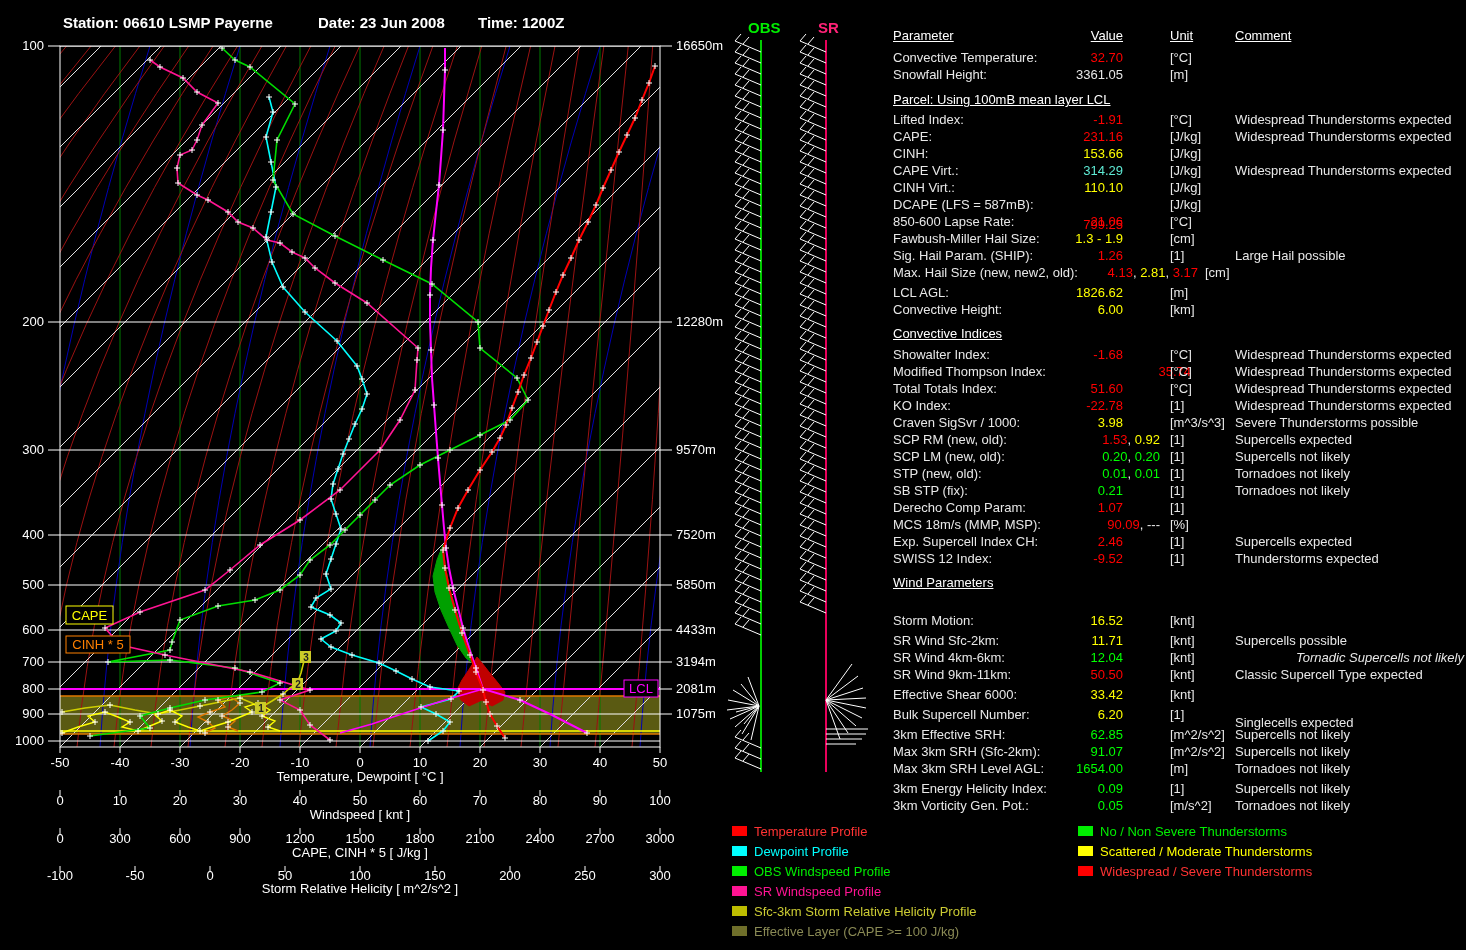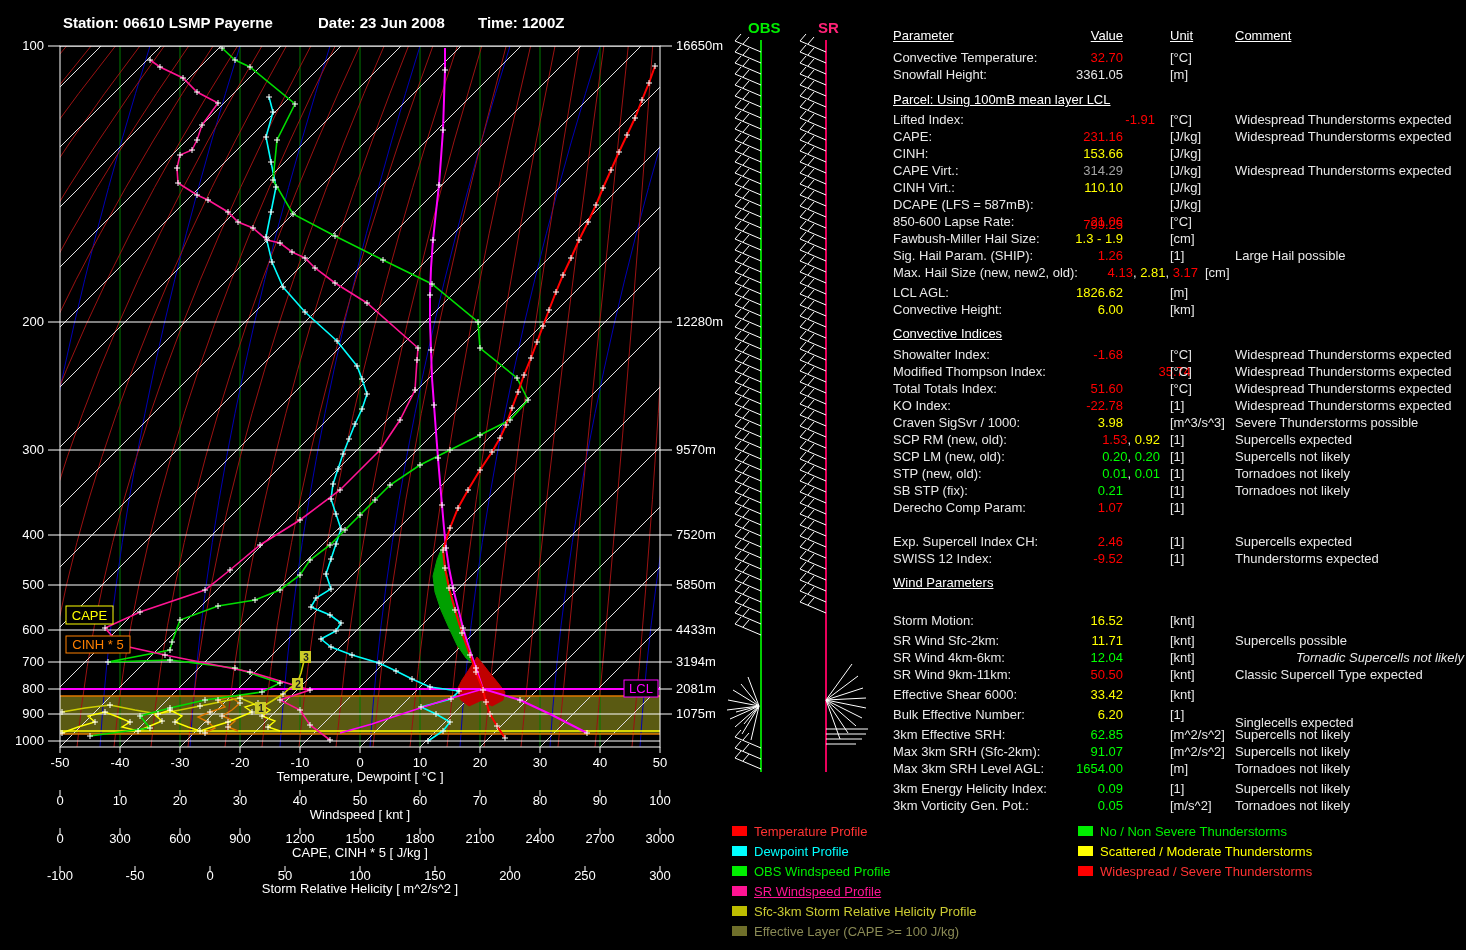--- a/index.html
+++ b/index.html
@@ -669,38 +669,38 @@
         <span class="tunit" style="left: 1170px;">[°C]</span>
       </div>
       <div class="trow" style="top: 67px; left: 0px; width: 1466px;">
         <span class="tlabel" style="left: 893px;">Snowfall Height:</span>
         <span class="tvalue" style="left: 903px; width: 220px;"><span style="color: rgb(232, 232, 232);">3361.05</span></span>
         <span class="tunit" style="left: 1170px;">[m]</span>
       </div>
       <div class="tsec" style="left: 893px; top: 92px;">Parcel: Using 100mB mean layer LCL</div>
       <div class="trow" style="top: 112px; left: 0px; width: 1466px;">
         <span class="tlabel" style="left: 893px;">Lifted Index:</span>
-        <span class="tvalue" style="left: 903px; width: 220px; margin-left: 32px;"><span style="color: rgb(255, 0, 0);">-1.91</span></span>
+        <span class="tvalue" style="left: 903px; width: 220px;"><span style="color: rgb(255, 0, 0);">-1.91</span></span>
         <span class="tunit" style="left: 1170px;">[°C]</span>
         <span class="tcomment" style="left: 1235px;">Widespread Thunderstorms expected</span>
       </div>
       <div class="trow" style="top: 129px; left: 0px; width: 1466px;">
         <span class="tlabel" style="left: 893px;">CAPE:</span>
         <span class="tvalue" style="left: 903px; width: 220px;"><span style="color: rgb(255, 0, 0);">231.16</span></span>
         <span class="tunit" style="left: 1170px;">[J/kg]</span>
         <span class="tcomment" style="left: 1235px;">Widespread Thunderstorms expected</span>
       </div>
       <div class="trow" style="top: 146px; left: 0px; width: 1466px;">
         <span class="tlabel" style="left: 893px;">CINH:</span>
         <span class="tvalue" style="left: 903px; width: 220px;"><span style="color: rgb(255, 255, 0);">153.66</span></span>
         <span class="tunit" style="left: 1170px;">[J/kg]</span>
       </div>
       <div class="trow" style="top: 163px; left: 0px; width: 1466px;">
         <span class="tlabel" style="left: 893px;">CAPE Virt.:</span>
-        <span class="tvalue" style="left: 903px; width: 220px;"><span style="color: #a3a3a3;">314.29</span></span>
+        <span class="tvalue" style="left: 903px; width: 220px;"><span style="color: #5eead4;">314.29</span></span>
         <span class="tunit" style="left: 1170px;">[J/kg]</span>
         <span class="tcomment" style="left: 1235px;">Widespread Thunderstorms expected</span>
       </div>
       <div class="trow" style="top: 180px; left: 0px; width: 1466px;">
         <span class="tlabel" style="left: 893px;">CINH Virt.:</span>
         <span class="tvalue" style="left: 903px; width: 220px;"><span style="color: rgb(255, 255, 0);">110.10</span></span>
         <span class="tunit" style="left: 1170px;">[J/kg]</span>
       </div>
       <div class="trow" style="top: 197px; left: 0px; width: 1466px;">
         <span class="tlabel" style="left: 893px;">DCAPE (LFS = 587mB):</span>
@@ -791,20 +791,25 @@
         <span class="tlabel" style="left: 893px;">SB STP (fix):</span>
         <span class="tvalue" style="left: 903px; width: 220px;"><span style="color: rgb(0, 255, 0);">0.21</span></span>
         <span class="tunit" style="left: 1170px;">[1]</span>
         <span class="tcomment" style="left: 1235px;">Tornadoes not likely</span>
       </div>
       <div class="trow" style="top: 500px; left: 0px; width: 1466px;">
         <span class="tlabel" style="left: 893px;">Derecho Comp Param:</span>
         <span class="tvalue" style="left: 903px; width: 220px;"><span style="color: rgb(255, 0, 0);">1.07</span></span>
         <span class="tunit" style="left: 1170px;">[1]</span>
       </div>
+      <div class="trow" style="top: 517px; left: 0px; width: 1466px;">
+        <span class="tlabel" style="left: 893px;">MCS 18m/s (MMP, MSP):</span>
+        <span class="tvalue" style="left: 940px; width: 220px;"><span style="color: rgb(255, 0, 0);">90.09</span><span style="color: rgb(232, 232, 232);">,  </span><span style="color: rgb(232, 232, 232);">---</span></span>
+        <span class="tunit" style="left: 1170px;">[%]</span>
+      </div>
       <div class="trow" style="top: 534px; left: 0px; width: 1466px; padding-left: 8px;">
         <span class="tlabel" style="left: 893px;">Exp. Supercell Index CH:</span>
         <span class="tvalue" style="left: 903px; width: 220px;"><span style="color: rgb(255, 0, 0);">2.46</span></span>
         <span class="tunit" style="left: 1170px;">[1]</span>
         <span class="tcomment" style="left: 1235px;">Supercells expected</span>
       </div>
       <div class="trow" style="top: 551px; left: 0px; width: 1466px;">
         <span class="tlabel" style="left: 893px;">SWISS 12 Index:</span>
         <span class="tvalue" style="left: 903px; width: 220px;"><span style="color: rgb(255, 0, 0);">-9.52</span></span>
         <span class="tunit" style="left: 1170px;">[1]</span>
@@ -833,21 +838,21 @@
         <span class="tvalue" style="left: 903px; width: 220px;"><span style="color: rgb(255, 0, 0);">50.50</span></span>
         <span class="tunit" style="left: 1170px;">[knt]</span>
         <span class="tcomment" style="left: 1235px;">Classic Supercell Type expected</span>
       </div>
       <div class="trow" style="top: 687px; left: 0px; width: 1466px;">
         <span class="tlabel" style="left: 893px;">Effective Shear 6000:</span>
         <span class="tvalue" style="left: 903px; width: 220px;"><span style="color: rgb(255, 255, 0);">33.42</span></span>
         <span class="tunit" style="left: 1170px;">[knt]</span>
       </div>
       <div class="trow" style="top: 707px; left: 0px; width: 1466px;">
-        <span class="tlabel" style="left: 893px;">Bulk Effective Number:</span>
+        <span class="tlabel" style="left: 893px;">Bulk Supercell Number:</span>
         <span class="tvalue" style="left: 903px; width: 220px;"><span style="color: rgb(255, 255, 0);">6.20</span></span>
         <span class="tunit" style="left: 1170px;">[1]</span>
         <span class="tcomment" style="left: 1235px; margin-top: 8px;">Singlecells expected</span>
       </div>
       <div class="trow" style="top: 727px; left: 0px; width: 1466px;">
         <span class="tlabel" style="left: 893px;">3km Effective SRH:</span>
         <span class="tvalue" style="left: 903px; width: 220px;"><span style="color: rgb(0, 255, 0);">62.85</span></span>
         <span class="tunit" style="left: 1170px;">[m^2/s^2]</span>
         <span class="tcomment" style="left: 1235px;">Supercells not likely</span>
       </div>
@@ -884,21 +889,21 @@
       <div class="leg-item" style="left: 732px; top: 844px;">
         <span class="leg-sw" style="background: rgb(0, 255, 255); left: 0px;"></span>
         <span class="leg-tx" style="color: rgb(0, 255, 255);">Dewpoint Profile</span>
       </div>
       <div class="leg-item" style="left: 732px; top: 864px;">
         <span class="leg-sw" style="background: rgb(0, 238, 0); left: 0px;"></span>
         <span class="leg-tx" style="color: rgb(0, 238, 0);">OBS Windspeed Profile</span>
       </div>
       <div class="leg-item" style="left: 732px; top: 884px;">
         <span class="leg-sw" style="background: rgb(255, 20, 147); left: 0px;"></span>
-        <span class="leg-tx" style="color: rgb(255, 20, 147); text-decoration: underline;">SR Windspeed Profile</span>
+        <span class="leg-tx" style="color: rgb(255, 20, 147);">SR Windspeed Profile</span>
       </div>
       <div class="leg-item" style="left: 732px; top: 904px;">
         <span class="leg-sw" style="background: rgb(189, 189, 0); left: 0px;"></span>
         <span class="leg-tx" style="color: rgb(204, 204, 51);">Sfc-3km Storm Relative Helicity Profile</span>
       </div>
       <div class="leg-item" style="left: 732px; top: 924px;">
         <span class="leg-sw" style="background: rgb(111, 111, 42); left: 0px;"></span>
         <span class="leg-tx" style="color: rgb(138, 138, 85);">Effective Layer (CAPE &gt;= 100 J/kg)</span>
       </div>
       <div class="leg-item" style="left: 1078px; top: 824px;">

